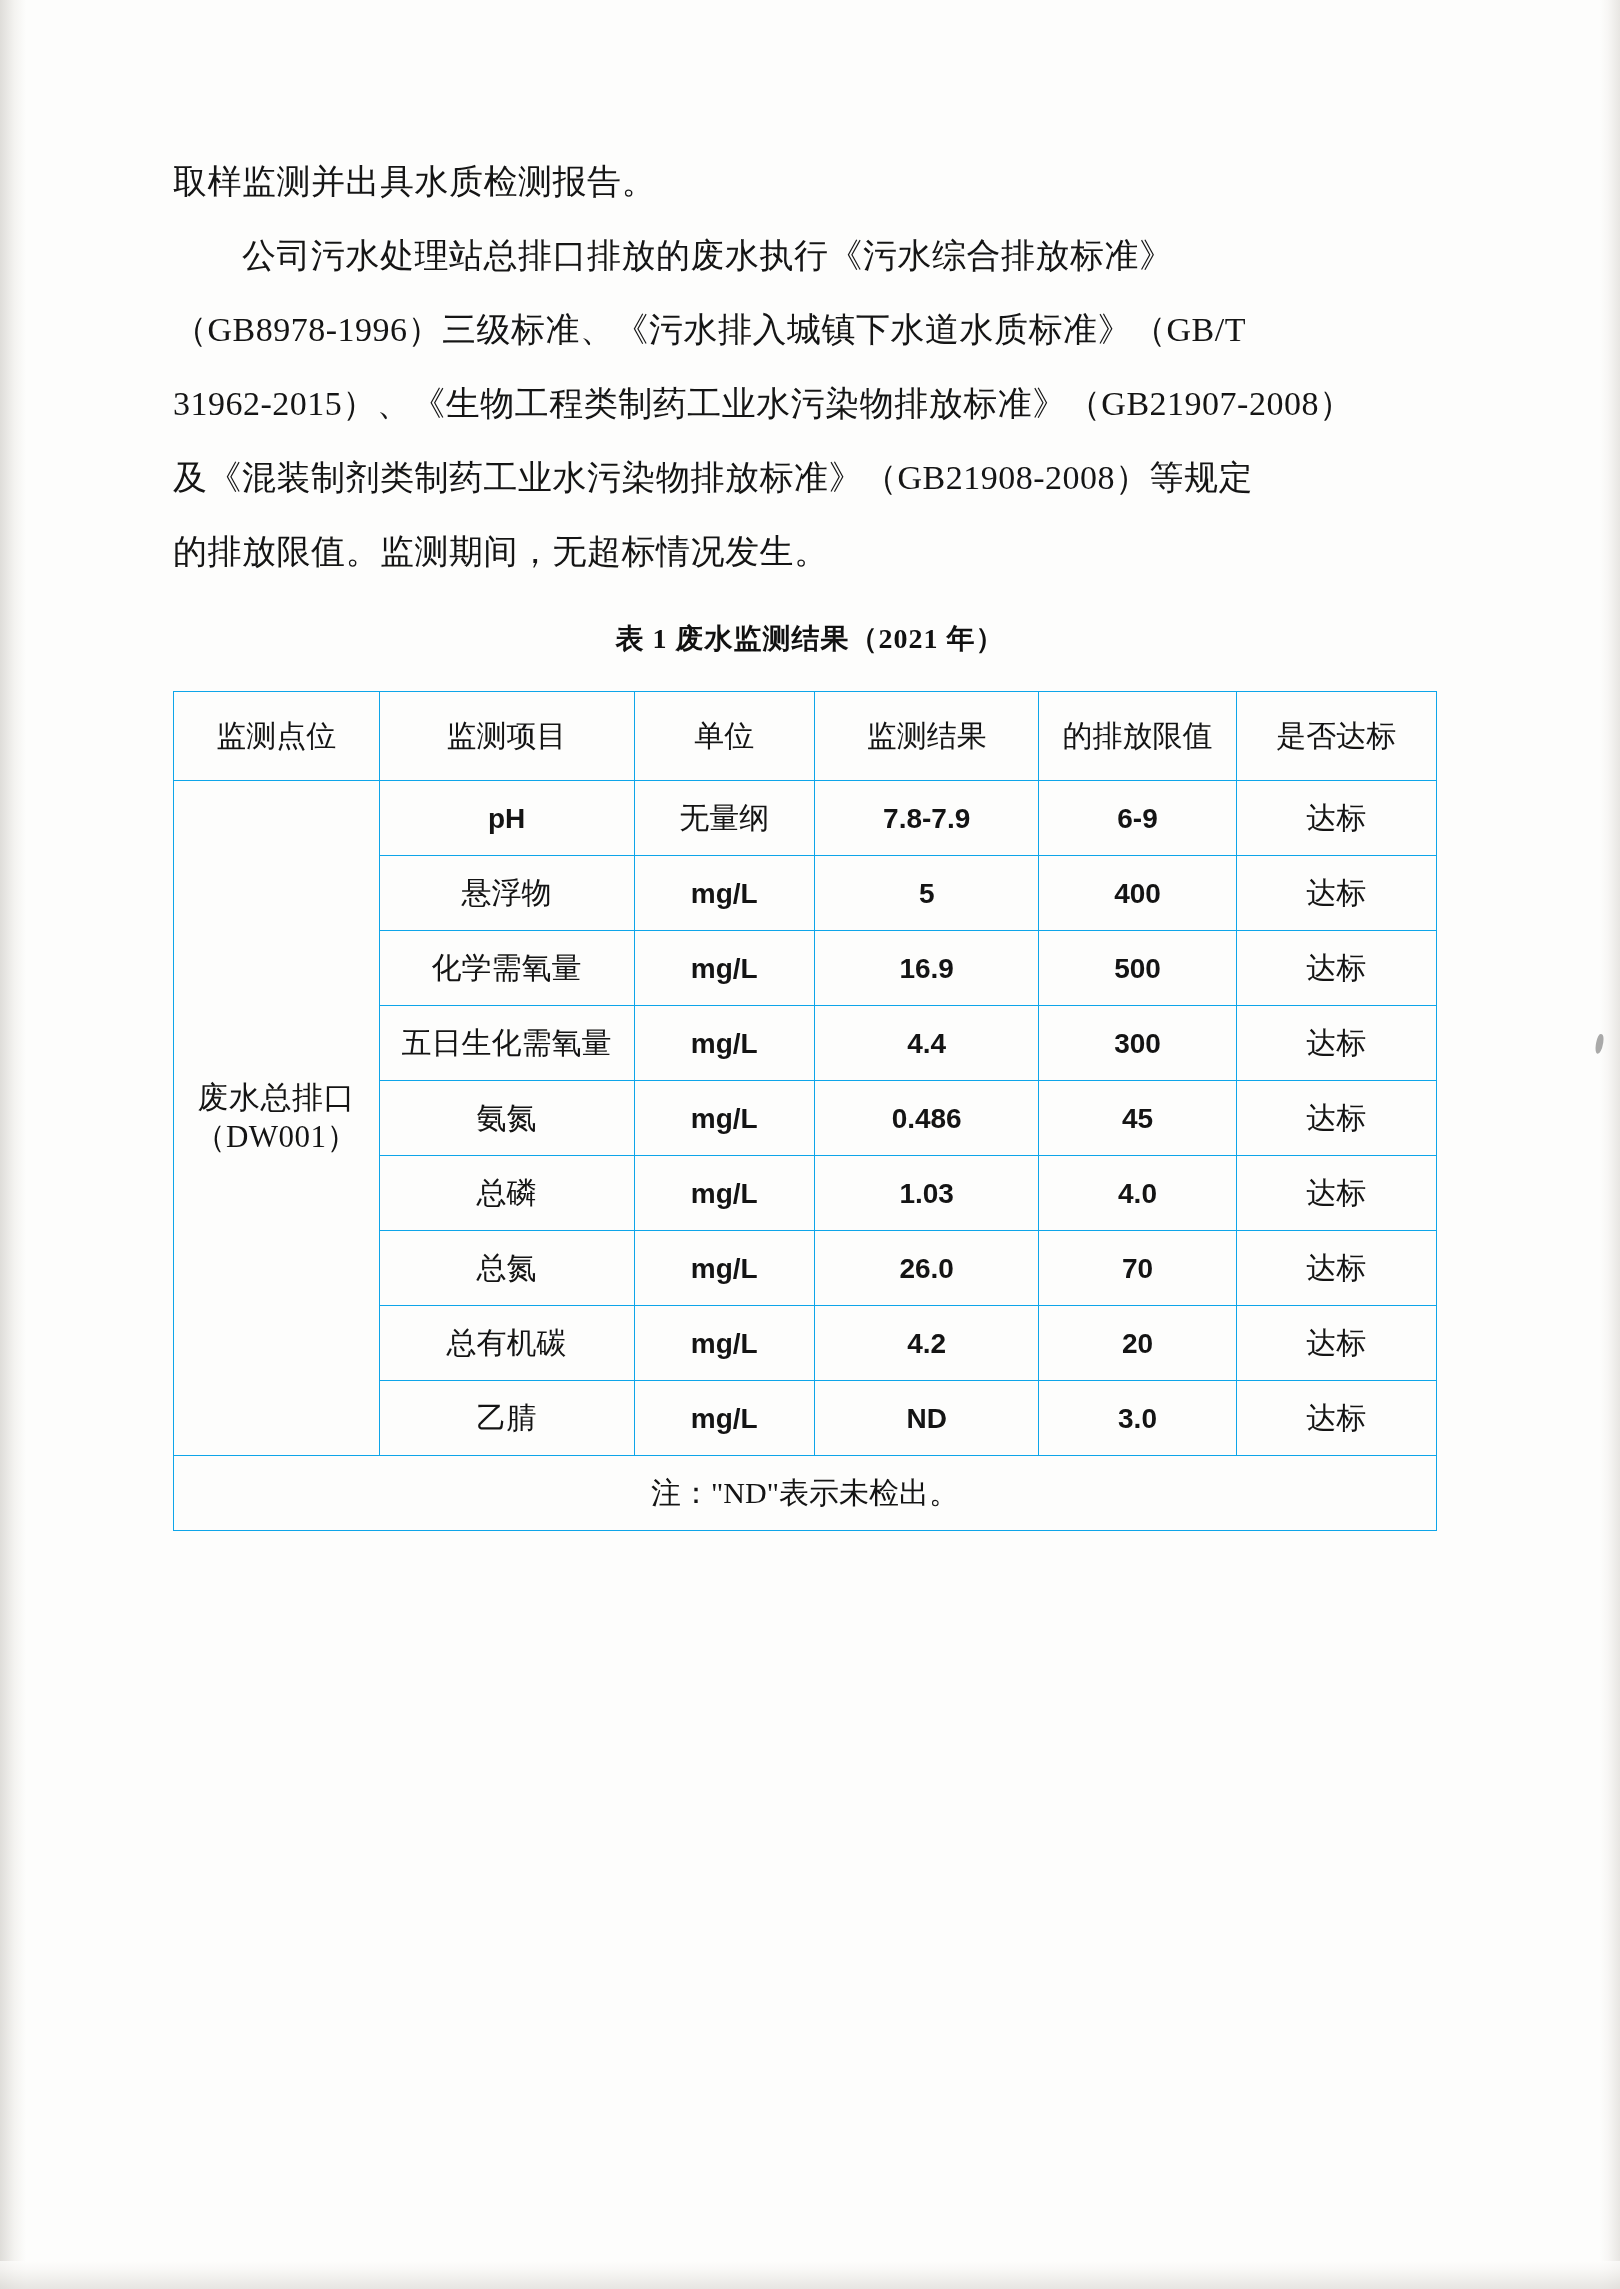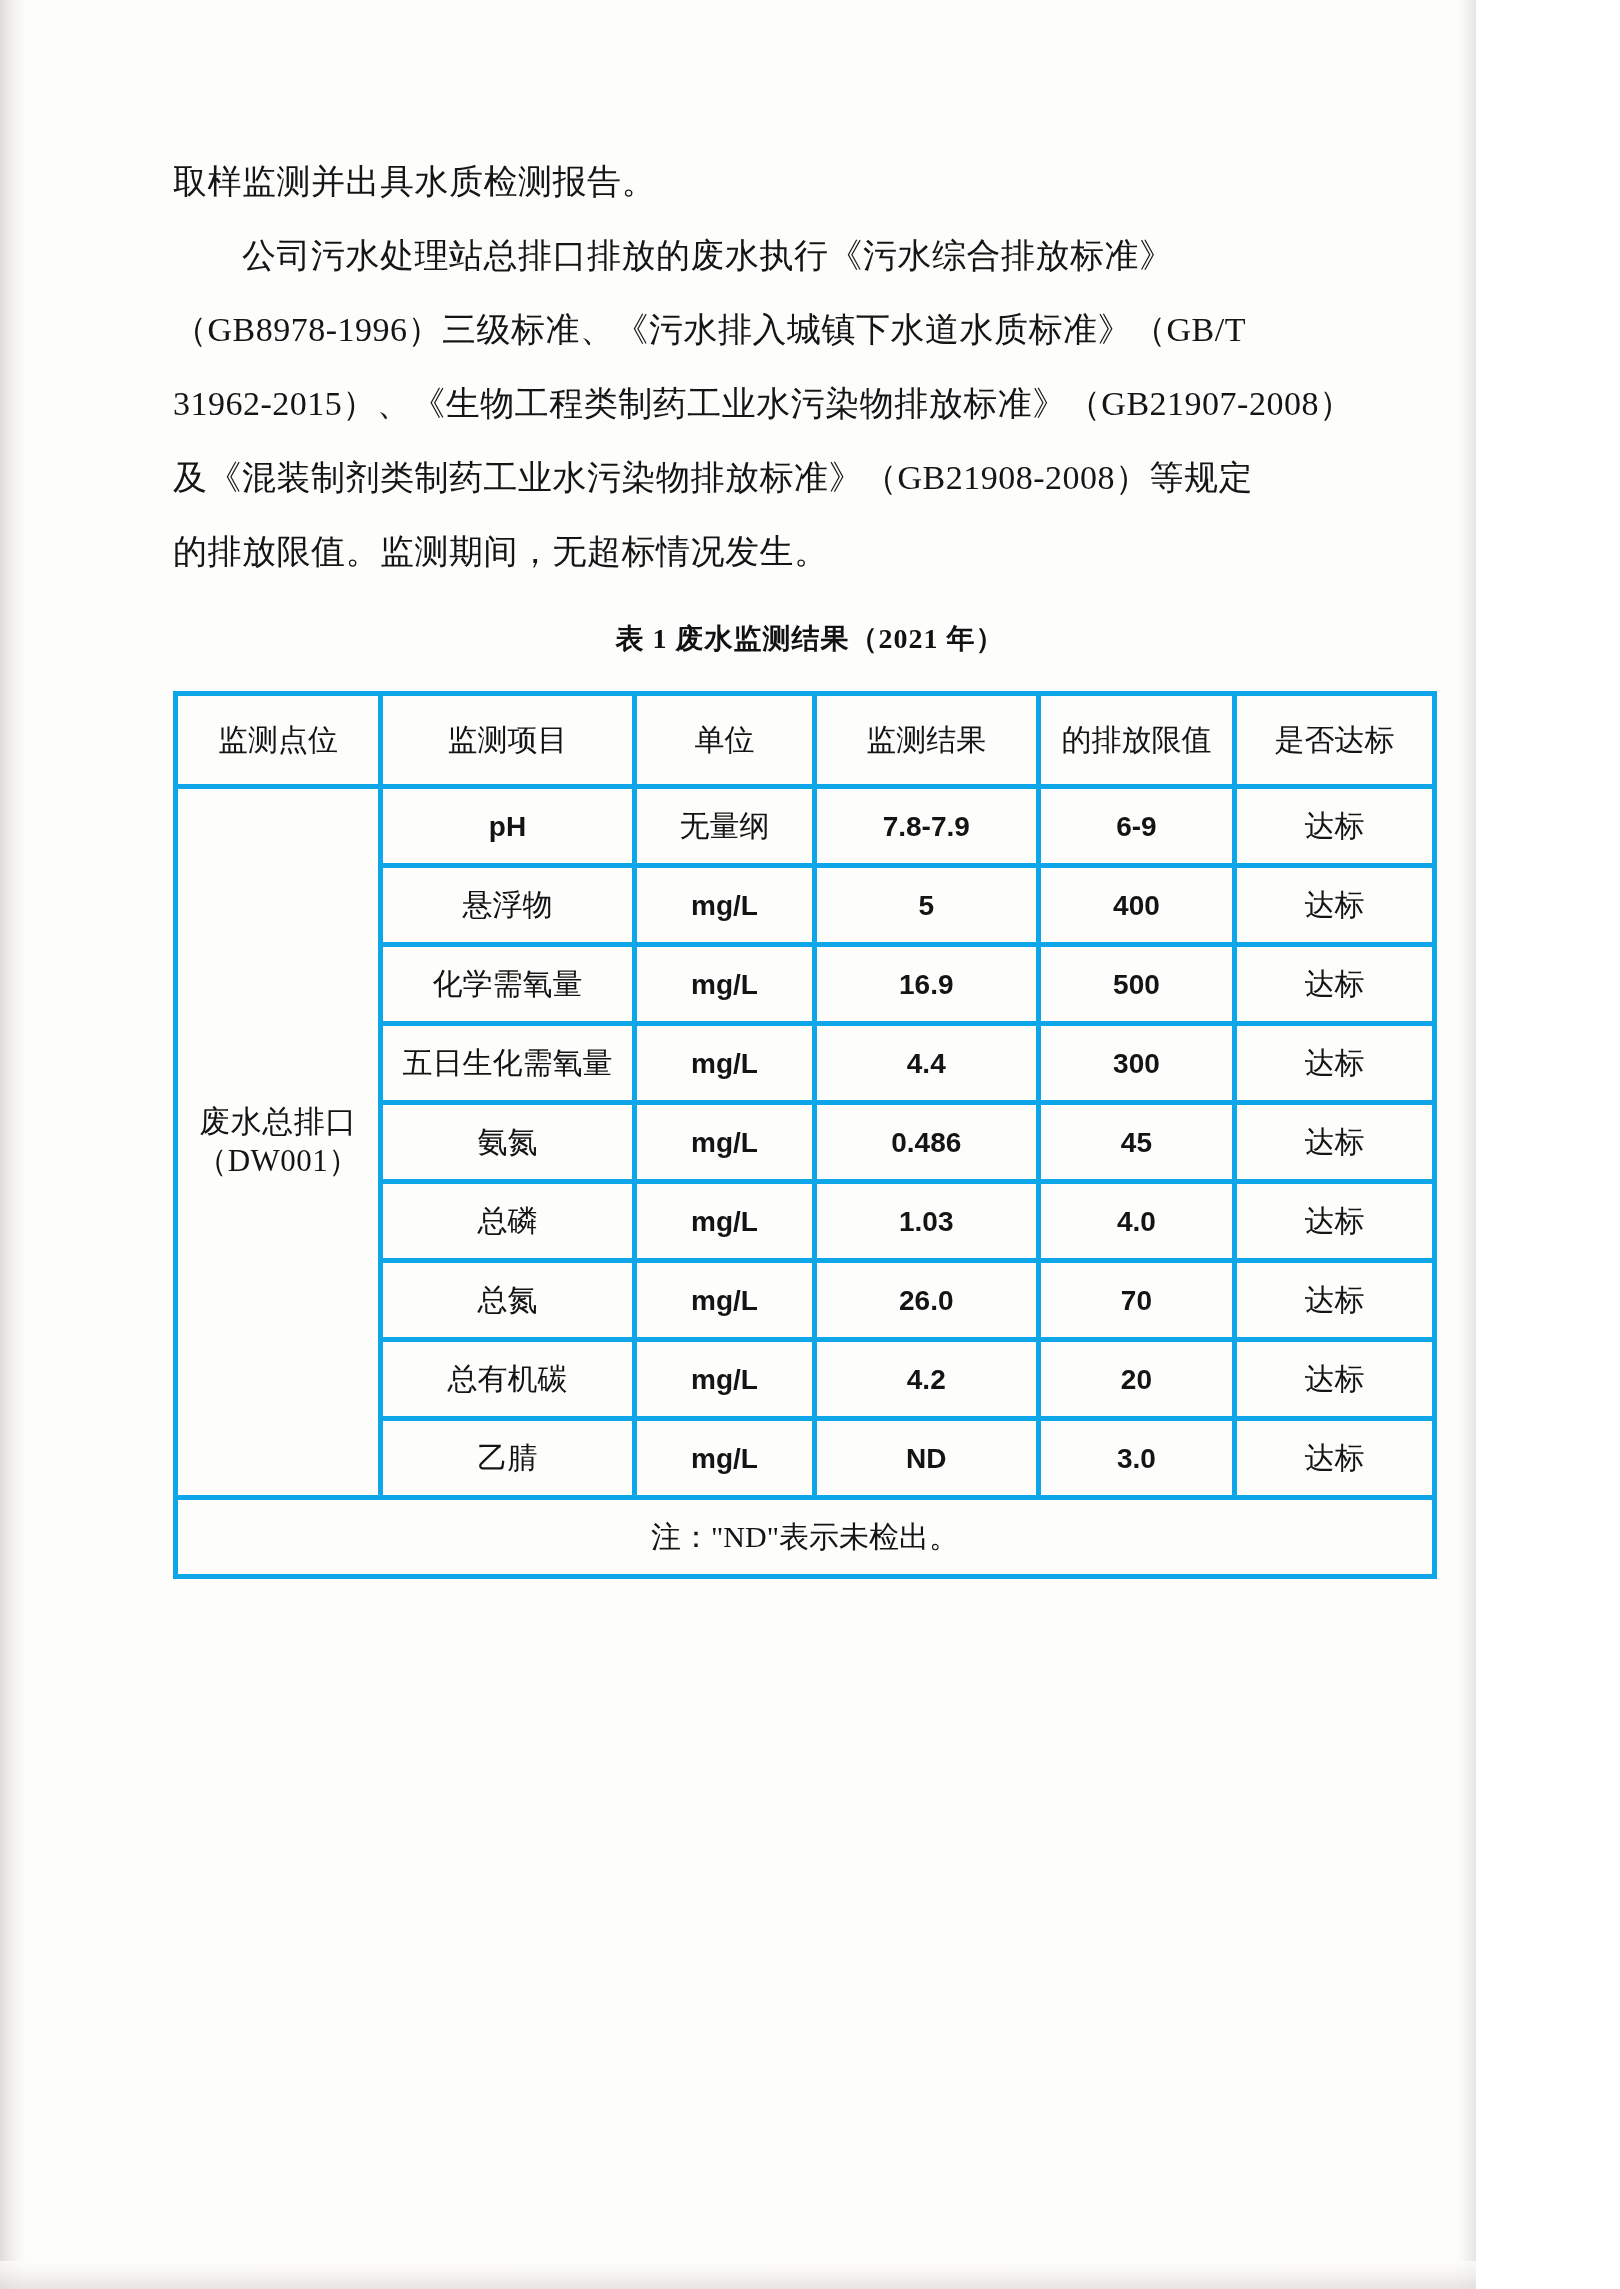--- a/index.html
+++ b/index.html
@@ -6,21 +6,21 @@
     margin: 0;
     padding: 0;
     background: #ffffff;
   }
   body {
     font-family: "Liberation Serif", "DejaVu Serif", serif;
     color: #1a1a1a;
   }
   .page {
     position: relative;
-    width: 1476px;
+    width: 1620px;
     height: 2290px;
     background: #fdfdfc;
     overflow: hidden;
     box-sizing: border-box;
     padding-left: 32px;
   }
   
   .scan-edge-left {
     position: absolute;
     left: 0; top: 0;
@@ -90,21 +90,21 @@
     width: 1264px;
   }
   table.data-table {
     border-collapse: collapse;
     width: 1264px;
     table-layout: fixed;
     font-size: 29px;
     color: #141414;
   }
   table.data-table td {
-    border: 5px solid #0ea5e9;
+    border: 1px solid #0ea5e9;
     text-align: center;
     vertical-align: middle;
     padding: 0;
     height: 74px;
     line-height: 1.25;
   }
   table.data-table tr.header-row td {
     height: 88px;
   }
   table.data-table tr.body-row td {

